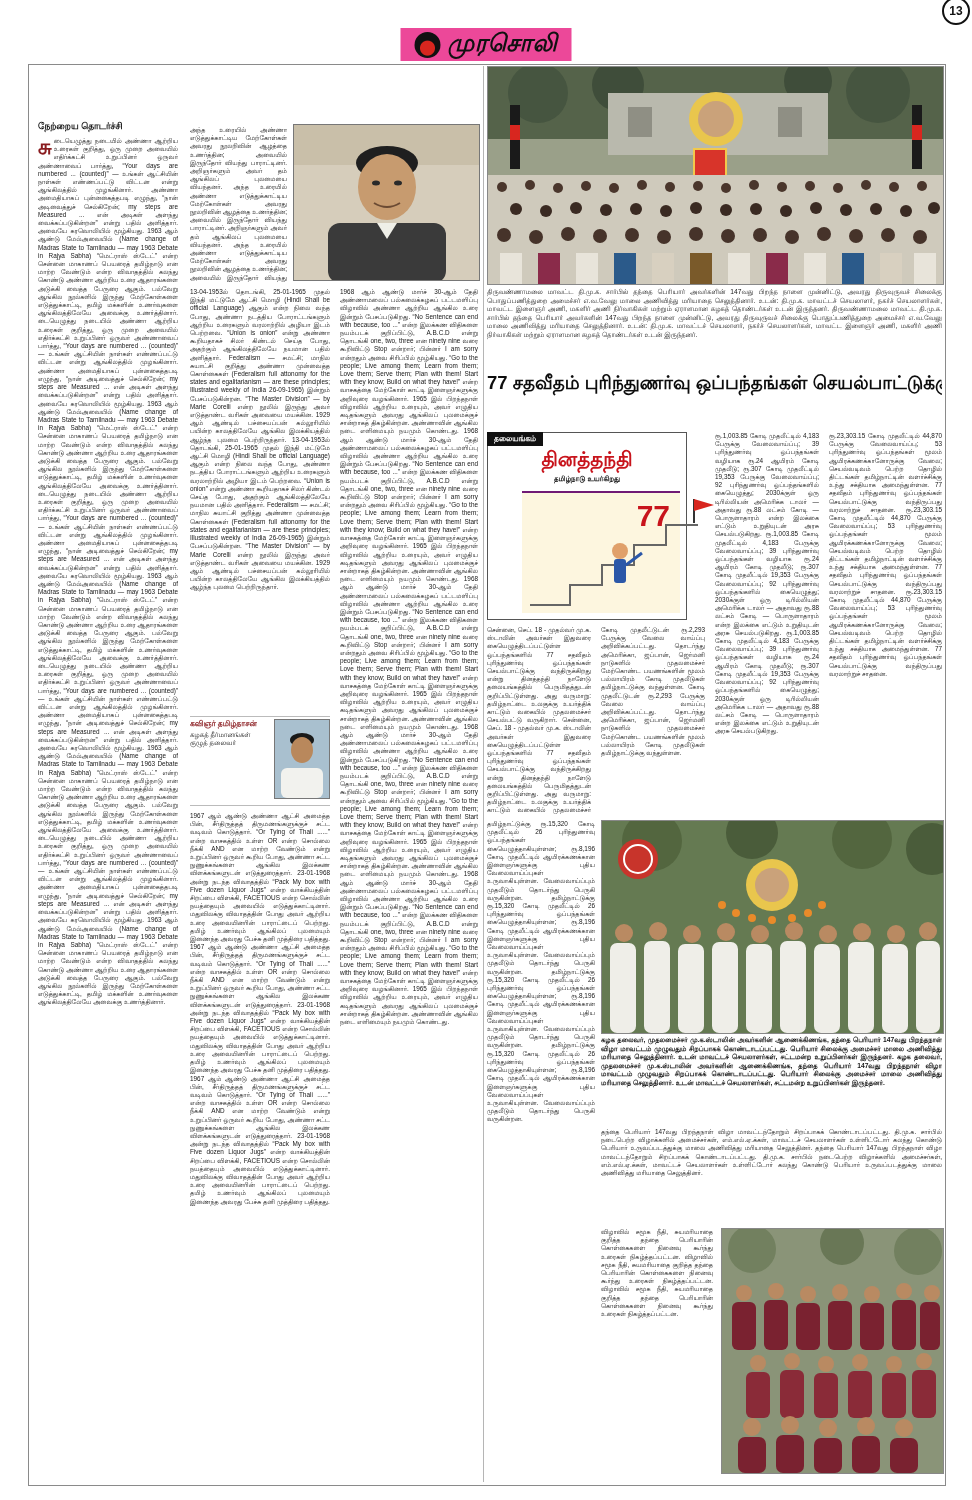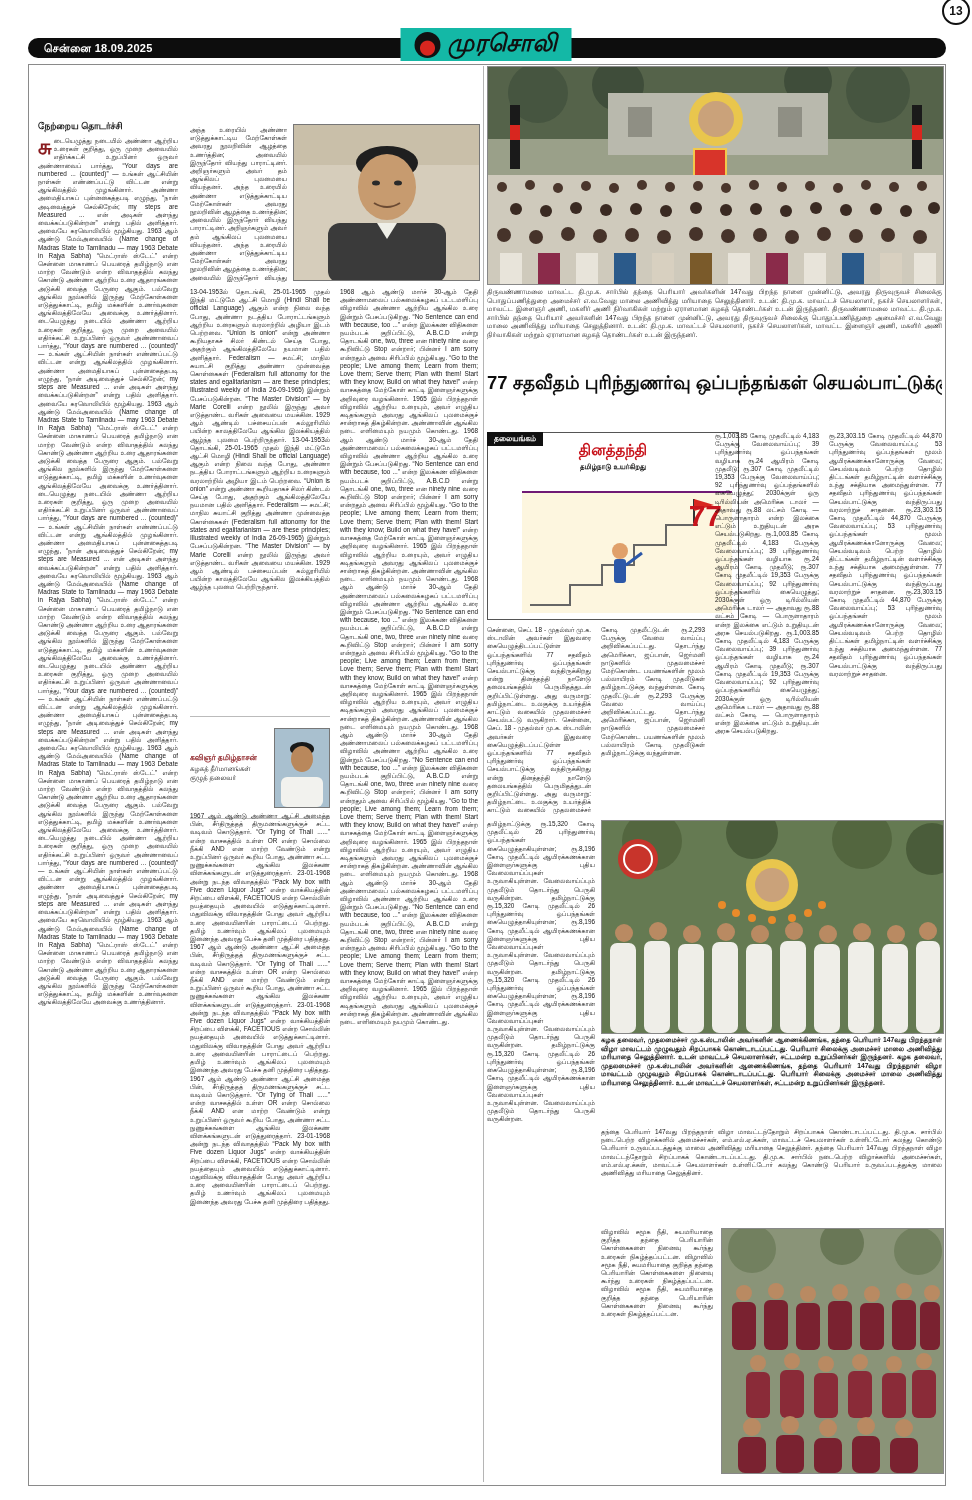--- a/index.html
+++ b/index.html
@@ -2,21 +2,21 @@
 <html><head>
 <meta charset="utf-8">
 <style>
   html,body{margin:0;padding:0;background:#ffffff;}
   body{font-family:"Liberation Sans","DejaVu Sans",sans-serif;}
   .page{position:relative;width:972px;height:1500px;background:#fff;overflow:hidden;}
 
   
   #topbar{position:absolute;left:28px;top:38px;width:918px;height:20px;background:#0d0d0d;border-radius:10px;}
   #topbar .date{position:absolute;left:16px;top:0;line-height:20px;color:#fff;font-size:11px;font-weight:bold;letter-spacing:.3px;}
-  #masthead{position:absolute;left:50%;top:28px;transform:translateX(-50%);background:#14b8a6;padding:1px 14px;display:flex;align-items:center;gap:7px;z-index:3;}
+  #masthead{position:absolute;left:50%;top:28px;transform:translateX(-50%);background:#ec4899;padding:1px 14px;display:flex;align-items:center;gap:7px;z-index:3;}
   #masthead .logo-icon{width:26px;height:26px;border-radius:50%;background:radial-gradient(circle at 50% 62%, #d8261f 0 7px, #111 8px);flex:0 0 auto;}
   #masthead .masthead-text{font-size:24px;font-weight:bold;color:#111;font-style:italic;letter-spacing:.5px;}
   #pagenum{position:absolute;right:2px;top:-3px;width:24px;height:24px;background:#fff;border:2px solid #111;border-radius:50%;text-align:center;line-height:24px;font-size:12px;font-weight:bold;color:#111;z-index:3;}
 
   #frame{position:absolute;left:28px;top:64px;width:916px;height:1420px;border:1.5px solid #8a8a8a;}
   #vrule{position:absolute;left:483px;top:66px;width:1px;height:1416px;background:#b5b5b5;}
 
   
   #headline-box{position:absolute;left:38px;top:74px;width:438px;height:42px;border:2px solid #e07b1f;outline:1px solid #e0a96f;outline-offset:2px;display:flex;align-items:center;justify-content:center;background:#fffdf4;}
   #headline-box .headline{font-size:29px;font-weight:bold;color:#b5121b;white-space:nowrap;}
@@ -25,61 +25,58 @@
   .col{position:absolute;font-size:6.4px;line-height:8.2px;text-align:justify;color:#161616;overflow:hidden;}
   .dropcap{float:left;font-size:21px;line-height:19px;font-weight:bold;color:#8a1b1f;padding:0 2px 0 0;}
 
   #col-l1{left:38px;top:137px;width:140px;height:1335px;}
   #col-l2a{left:190px;top:126px;width:97px;height:156px;}
   #col-l2b{left:190px;top:288px;width:140px;height:424px;}
   #col-l2c{left:190px;top:812px;width:140px;height:660px;}
   #col-l3{left:340px;top:288px;width:138px;height:1184px;}
 
   #portrait1{position:absolute;left:293px;top:124px;width:185px;height:155px;border:1px solid #777;overflow:hidden;background:#d6cdbb;}
-  #inset{position:absolute;left:190px;top:716px;width:140px;height:103px;display:flex;gap:5px;align-items:center;border-top:1px solid #bbb;border-bottom:1px solid #bbb;padding:2px 0;box-sizing:border-box;}
+  #inset{position:absolute;left:190px;top:716px;width:140px;height:90px;display:flex;gap:5px;align-items:flex-start;border-top:1px solid #bbb;border-bottom:1px solid #bbb;padding:2px 0;box-sizing:border-box;}
   #inset .inset-caption{flex:1;}
   #inset .inset-name{font-size:7.6px;font-weight:bold;color:#8a1b1f;line-height:9px;}
   #inset .inset-role{font-size:6.8px;color:#111;margin-top:3px;line-height:8.4px;}
   #inset .inset-photo{width:54px;height:78px;border:1px solid #777;overflow:hidden;background:#a9c0cf;flex:0 0 auto;}
 
   
   .photo{position:absolute;overflow:hidden;border:1px solid #888;background:#9aa089;}
   #photo1{left:487px;top:66px;width:455px;height:217px;}
   #caption1{left:487px;top:288px;width:455px;height:60px;font-size:6.7px;line-height:8.6px;}
   .rhead{position:absolute;left:487px;width:455px;text-align:center;font-weight:bold;color:#0d0d0d;overflow:hidden;white-space:nowrap;}
   #rhead1{top:354px;font-size:13px;height:17px;}
   #rhead2{top:372px;font-size:18.5px;height:26px;}
   #rhead3{top:404px;font-size:12.5px;height:18px;}
 
-  #graphic-box{position:absolute;left:487px;top:432px;width:252px;height:188px;border:1px solid #555;background:#fff;box-sizing:border-box;}
+  #graphic-box{position:absolute;left:487px;top:432px;width:200px;height:188px;border:1px solid #555;background:#fff;box-sizing:border-box;}
   #graphic-box .g-chip{position:absolute;top:-1px;left:-1px;background:#111;color:#fff;font-size:7.5px;font-weight:bold;padding:2px 7px;}
-  #graphic-box .g-masthead{text-align:center;margin-top:8px;color:#c8141c;font-size:15px;font-weight:bold;}
+  #graphic-box .g-masthead{text-align:center;margin-top:15px;color:#c8141c;font-size:20px;font-weight:bold;}
   #graphic-box .g-tagline{text-align:center;font-size:7px;font-weight:bold;color:#111;margin-top:2px;}
   #graphic-box .g-cartoon{position:absolute;left:6px;right:6px;top:58px;bottom:6px;background:#fdf6df;border-top:2px solid #701a75;margin-left:28px;}
   #graphic-box .g-number{position:absolute;right:10px;top:6px;font-size:30px;font-weight:bold;color:#c8141c;}
 
   #col-r1{left:487px;top:626px;width:104px;height:188px;}
   #col-r2{left:601px;top:626px;width:104px;height:188px;}
   #col-r3{left:715px;top:432px;width:104px;height:382px;}
   #col-r4{left:829px;top:432px;width:113px;height:382px;}
   #col-rleft{left:487px;top:820px;width:108px;height:652px;}
   #photo2{left:601px;top:820px;width:341px;height:212px;background:#657a52;}
   #caption2{left:601px;top:1036px;width:341px;height:88px;font-size:6.7px;line-height:8.6px;font-weight:600;}
   #mid-text{left:601px;top:1128px;width:341px;height:96px;}
   #col-rmid{left:601px;top:1228px;width:112px;height:244px;}
   #photo3{left:721px;top:1228px;width:221px;height:244px;background:#8a9478;}
 </style>
 </head>
 <body>
 
 <div class="page">
 
-  <div id="topbar">
-    <span class="date">சென்னை 18.09.2025</span>
-  </div>
   <div id="masthead">
     <span class="logo-icon"></span>
     <span class="masthead-text">முரசொலி</span>
   </div>
   <div id="pagenum">13</div>
   <div id="frame"></div>
   <div id="vrule"></div>
 
   <div id="kicker">நேற்றைய தொடர்ச்சி</div>
 

